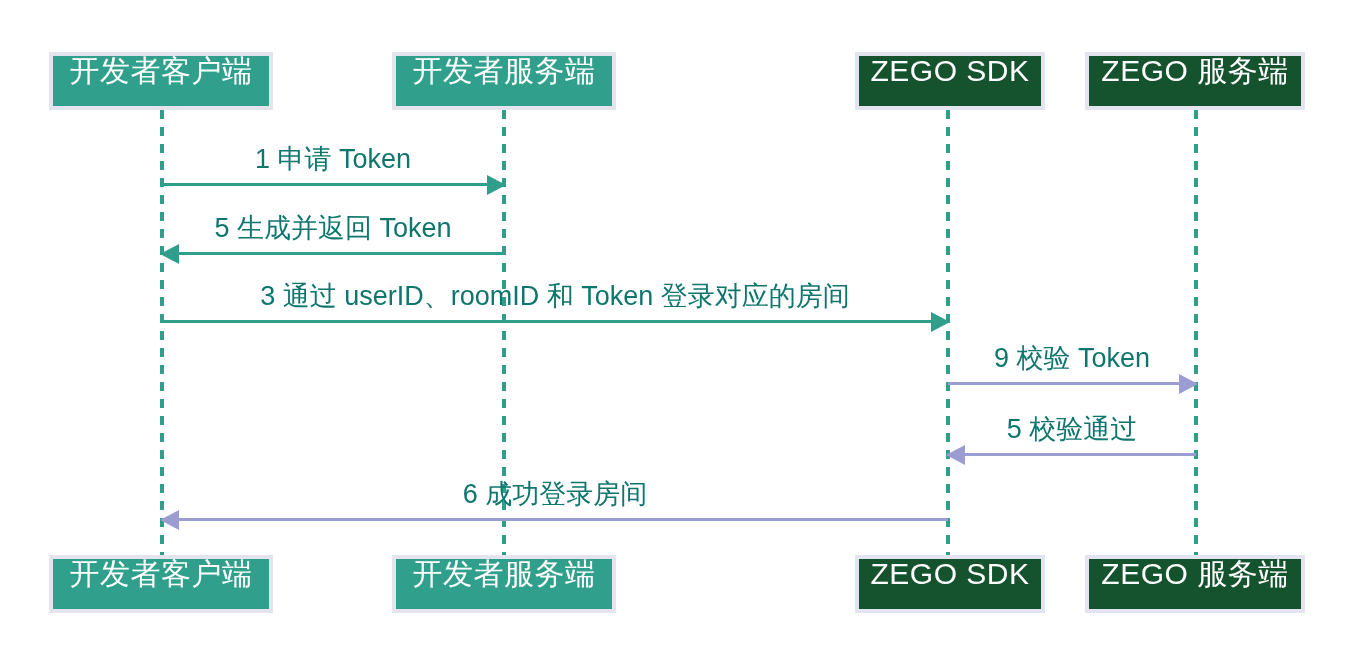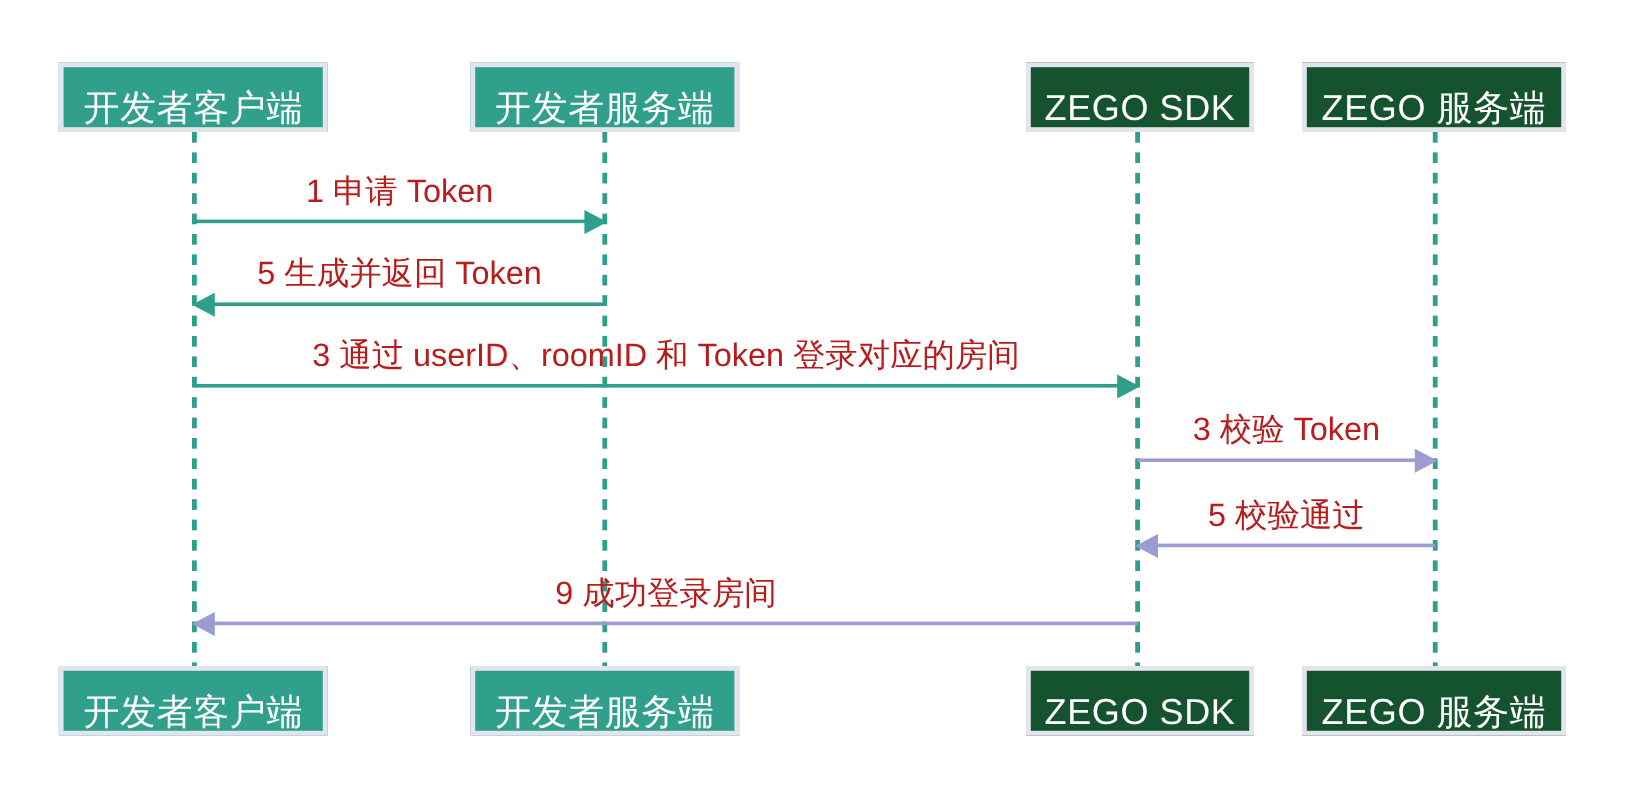--- a/index.html
+++ b/index.html
@@ -14,21 +14,21 @@
     position: relative;
     width: 1356px;
     height: 666px;
     background: #ffffff;
     overflow: hidden;
   }
   .actor-box {
     position: absolute;
     box-sizing: border-box;
     display: flex;
-    align-items: flex-end;
+    align-items: flex-start;
     justify-content: center;
     color: #ffffff;
     font-size: 30px;
     line-height: 1;
     letter-spacing: 0.5px;
     border: 4px solid #e3e4ee;
     white-space: nowrap;
   }
   .actor-box.teal { background: #30a08c; }
   .actor-box.purple { background: #14532d; }
@@ -72,21 +72,21 @@
   }
   .msg.teal.right .head { border-left-color: #2f9e8a; }
   .msg.teal.left .head { border-right-color: #2f9e8a; }
   .msg.purple.right .head { border-left-color: #9b9cd1; }
   .msg.purple.left .head { border-right-color: #9b9cd1; }
   .msg .label {
     position: absolute;
     bottom: 8px;
     width: 100%;
     text-align: center;
-    color: #b91c1c;
+    color: #0f766e;
     font-size: 27px;
     line-height: 1.1;
     white-space: nowrap;
   }
 </style>
 </head>
 <body>
 
 <div id="diagram">
 
@@ -135,28 +135,28 @@
 
   <div class="msg teal right" style="left:162px; top:320px; width:786px;">
     <div class="line"></div>
     <div class="head"></div>
     <div class="label">3 通过 userID、roomID 和 Token 登录对应的房间</div>
   </div>
 
   <div class="msg purple right" style="left:948px; top:382px; width:248px;">
     <div class="line"></div>
     <div class="head"></div>
-    <div class="label">3 校验 Token</div>
+    <div class="label">9 校验 Token</div>
   </div>
 
   <div class="msg purple left" style="left:948px; top:453px; width:248px;">
     <div class="line"></div>
     <div class="head"></div>
     <div class="label">5 校验通过</div>
   </div>
 
   <div class="msg purple left" style="left:162px; top:518px; width:786px;">
     <div class="line"></div>
     <div class="head"></div>
-    <div class="label">9 成功登录房间</div>
+    <div class="label">6 成功登录房间</div>
   </div>
 
 </div>
 
 </body></html>

